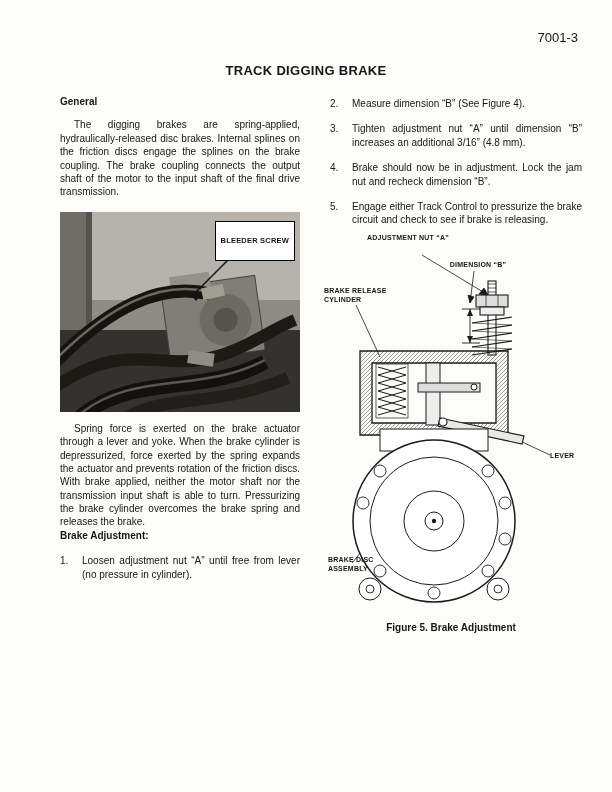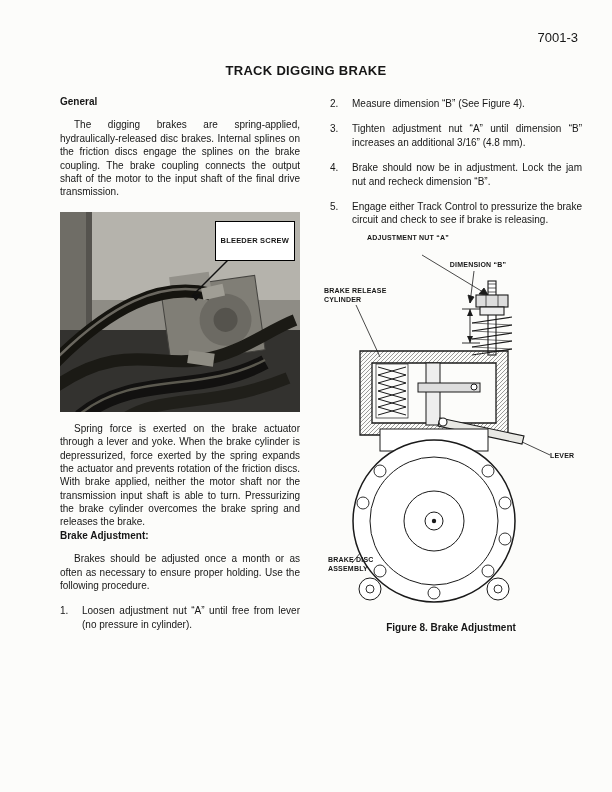--- a/index.html
+++ b/index.html
@@ -79,21 +79,20 @@
           <path d="M186,30 L132,84" stroke="#111" stroke-width="1.4" fill="none"></path>
           <path d="M132,84 l10,-3 -6,8 z" fill="#111"></path>
         </g>
       </svg>
       <div class="photo-label">BLEEDER SCREW</div>
     </div>
 
     <p class="body">Spring force is exerted on the brake actuator through a lever and yoke. When the brake cylinder is depressurized, force exerted by the spring expands the actuator and prevents rotation of the friction discs. With brake applied, neither the motor shaft nor the transmission input shaft is able to turn. Pressurizing the brake cylinder overcomes the brake spring and releases the brake.</p>
 
     <div class="heading" style="">Brake Adjustment:</div>
-    <p class="body">Brakes should be adjusted once a month or as often as necessary to ensure proper holding. Use the following procedure.</p>
 
     <div class="olist">
       <span class="num">1.</span>
       <span class="txt">Loosen adjustment nut “A” until free from lever (no pressure in cylinder).</span>
     </div>
   </div>
 
   <div class="col-right">
     <div class="olist">
       <span class="num">2.</span>
@@ -188,17 +187,17 @@
           <circle cx="48" cy="356" r="4" stroke-width="0.9"></circle>
           <circle cx="176" cy="356" r="11" stroke-width="1"></circle>
           <circle cx="176" cy="356" r="4" stroke-width="0.9"></circle>
         </g>
       </svg>
       <div class="fig-label fl-adjnut">ADJUSTMENT NUT “A”</div>
       <div class="fig-label fl-dimb">DIMENSION “B”</div>
       <div class="fig-label fl-brc">BRAKE RELEASE CYLINDER</div>
       <div class="fig-label fl-lever">LEVER</div>
       <div class="fig-label fl-bda">BRAKE DISC ASSEMBLY</div>
-      <div class="fig4-caption">Figure 8. Brake Adjustment</div>
+      <div class="fig4-caption">Figure 5. Brake Adjustment</div>
     </div>
   </div>
 
 </div>
 
 </body></html>

